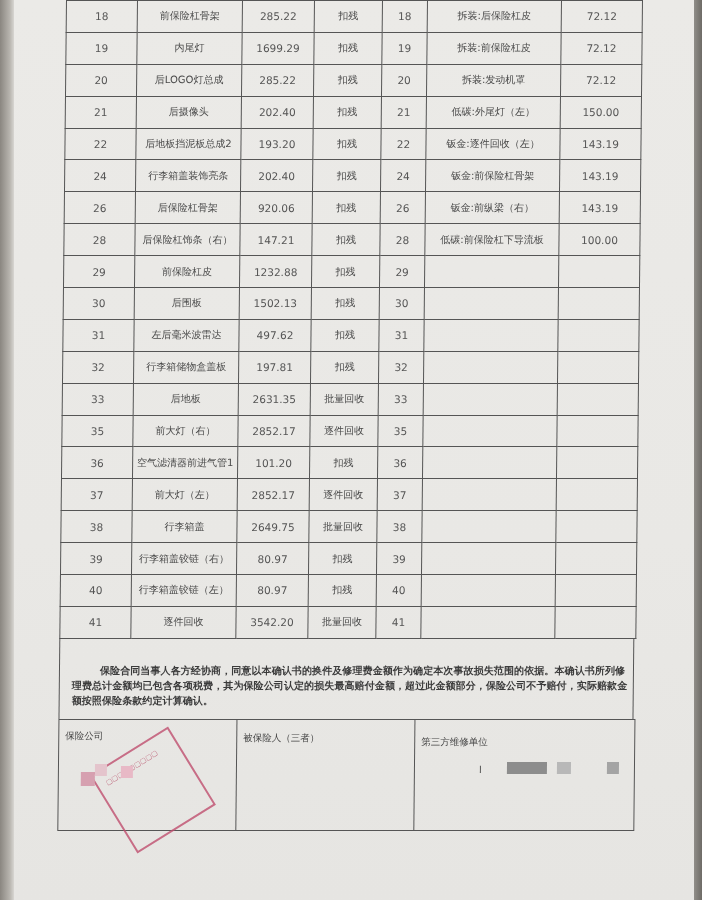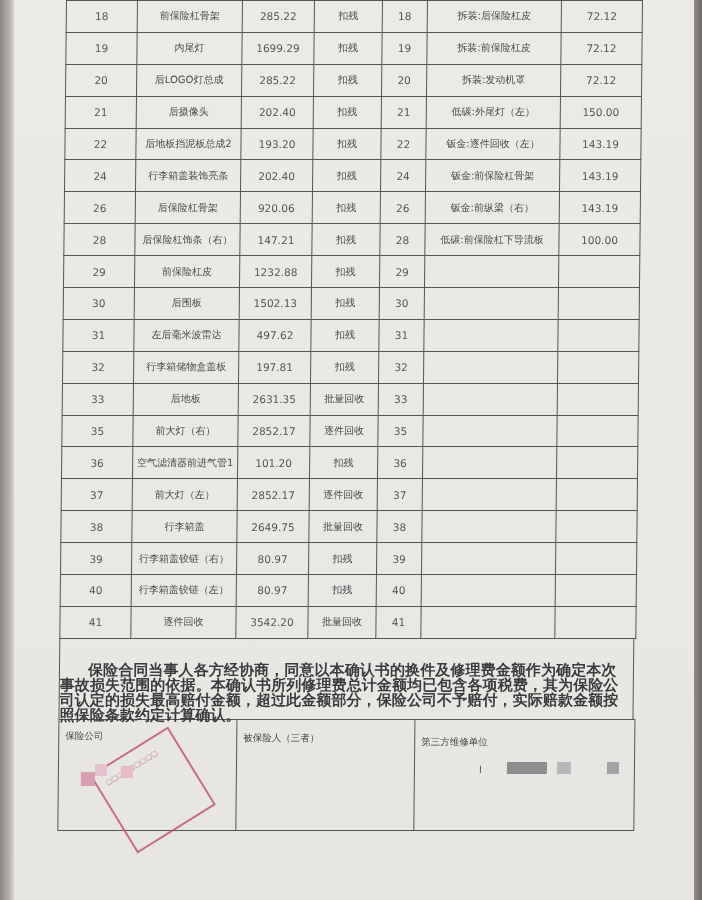--- a/index.html
+++ b/index.html
@@ -29,22 +29,22 @@
     white-space: nowrap; overflow: hidden;
   }
   table.items td.num { font-size: 10.5px; color: #555; }
   table.items td.amt { font-size: 10.5px; color: #555; }
   table.items td.blur { color: #888; filter: blur(0.6px); }
   .note-box {
     border-left: 1.5px solid #555; border-right: 1.5px solid #555;
     height: 80px; position: relative; width: 573px;
   }
   .note {
-    position: absolute; left: 0; top: 24px; width: 560px;
-    font-size: 15px; font-weight: bold; color: #3b3b3b; line-height: 15px;
+    position: absolute; left: 12px; top: 24px; width: 560px;
+    font-size: 10px; font-weight: bold; color: #3b3b3b; line-height: 15px;
     text-indent: 28px; letter-spacing: 0.1px;
   }
   .sign-row { display: flex; width: 575px; border: 1.5px solid #555; border-top: 1.5px solid #555; height: 110px; }
   .sign-cell { position: relative; border-right: 1.5px solid #555; }
   .sign-cell:last-child { border-right: none; }
   .sign-label { position: absolute; font-size: 9.5px; color: #444; }
   .stamp {
     position: absolute; left: 48px; top: 24px; width: 88px; height: 88px;
     border: 2px solid #c05070; transform: rotate(-32deg);
     opacity: 0.8;

